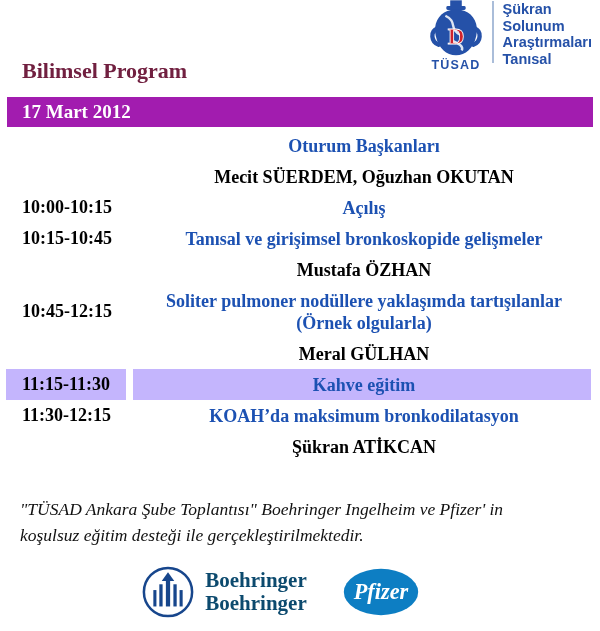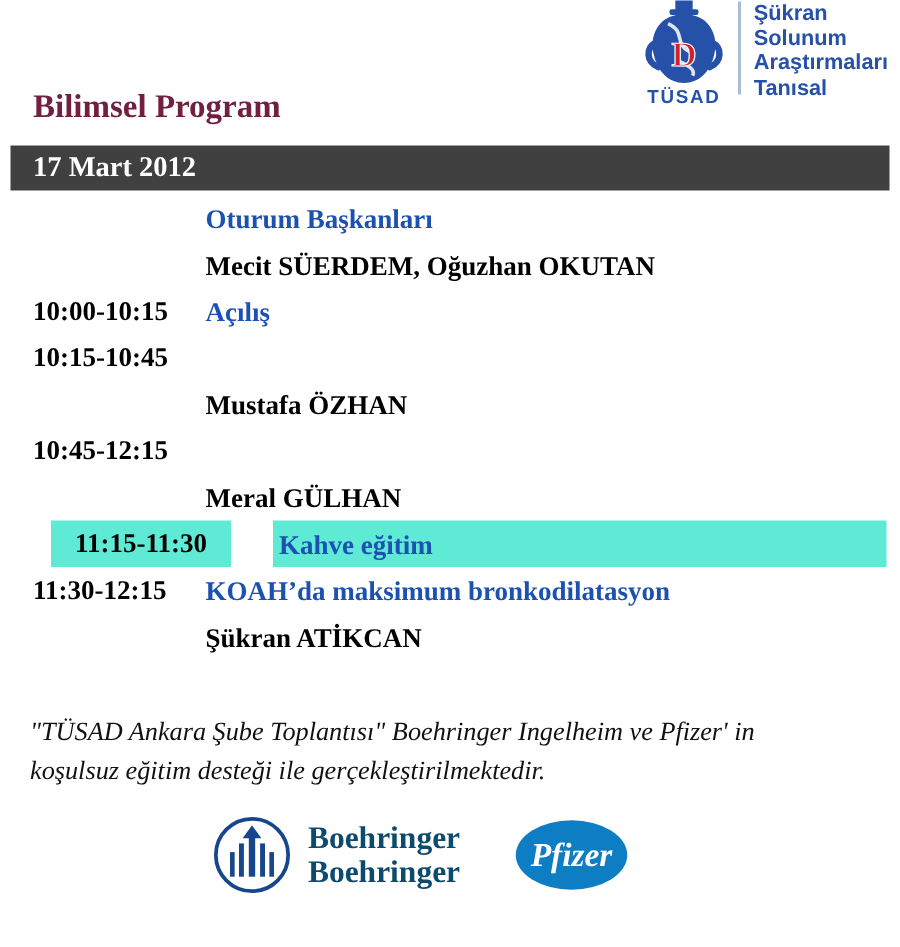--- a/index.html
+++ b/index.html
@@ -9,31 +9,31 @@
 
   
   .brand{position:absolute;top:0;right:8px;display:flex;align-items:flex-start;gap:9px;}
   .brand-logo{display:block;}
   .brand-divider{width:2px;height:62px;background:#aabdd9;margin-top:1px;}
   .brand-text{font-family:"Liberation Sans","DejaVu Sans",sans-serif;font-weight:bold;
               color:#2551a8;font-size:14.5px;line-height:16.5px;padding-top:1px;}
 
   
   .page-title{margin:56px 0 0 22px;color:#712040;font-size:22px;font-weight:bold;line-height:30px;}
-  .date-bar{margin:11px 7px 0 7px;background:#404040;color:#ffffff;font-weight:bold;
+  .date-bar{margin:11px 7px 0 7px;background:#a21caf;color:#ffffff;font-weight:bold;
             font-size:19px;height:30px;line-height:30px;padding-left:15px;box-sizing:border-box;}
 
   
   .schedule{margin:3px 9px 0 6px;}
   .row{display:flex;align-items:stretch;min-height:31px;}
   .row .t{flex:0 0 120px;width:120px;padding-left:16px;box-sizing:border-box;
           font-weight:bold;font-size:18px;color:#000;display:flex;align-items:center;}
   .row .c{flex:1;margin-left:7px;font-weight:bold;font-size:18px;line-height:22px;
-          padding:4.5px 0 4.5px 4px;display:flex;flex-direction:column;justify-content:center;}
-  .row.highlight .t,.row.highlight .c{background:#5eead4;margin-left:28px;}
+          padding:4.5px 0 4.5px 4px;display:flex;flex-direction:column;justify-content:center;text-align:center;}
+  .row.highlight .t,.row.highlight .c{background:#c4b5fd;}
   .c.topic{color:#1c51b2;}
   .c.speaker{color:#000000;}
 
   
   .footer-note{margin:34px 0 0 20px;width:545px;font-style:italic;font-size:17.5px;
                line-height:26px;color:#111111;}
   .sponsors{margin-top:17px;display:flex;justify-content:center;align-items:center;
             gap:36px;padding-right:40px;}
   .bi{display:flex;align-items:center;gap:10px;}
   .bi-text{color:#0c4a6e;font-weight:bold;font-size:21px;line-height:23px;}
@@ -77,27 +77,29 @@
       <div class="row">
         <div class="t"></div>
         <div class="c speaker">Mecit SÜERDEM, Oğuzhan OKUTAN</div>
       </div>
       <div class="row">
         <div class="t">10:00-10:15</div>
         <div class="c topic">Açılış</div>
       </div>
       <div class="row">
         <div class="t">10:15-10:45</div>
+        <div class="c topic">Tanısal ve girişimsel bronkoskopide gelişmeler</div>
       </div>
       <div class="row">
         <div class="t"></div>
         <div class="c speaker">Mustafa ÖZHAN</div>
       </div>
       <div class="row">
         <div class="t">10:45-12:15</div>
+        <div class="c topic">Soliter pulmoner nodüllere yaklaşımda tartışılanlar (Örnek olgularla)</div>
       </div>
       <div class="row">
         <div class="t"></div>
         <div class="c speaker">Meral GÜLHAN</div>
       </div>
       <div class="row highlight">
         <div class="t">11:15-11:30</div>
         <div class="c topic">Kahve eğitim</div>
       </div>
       <div class="row">

